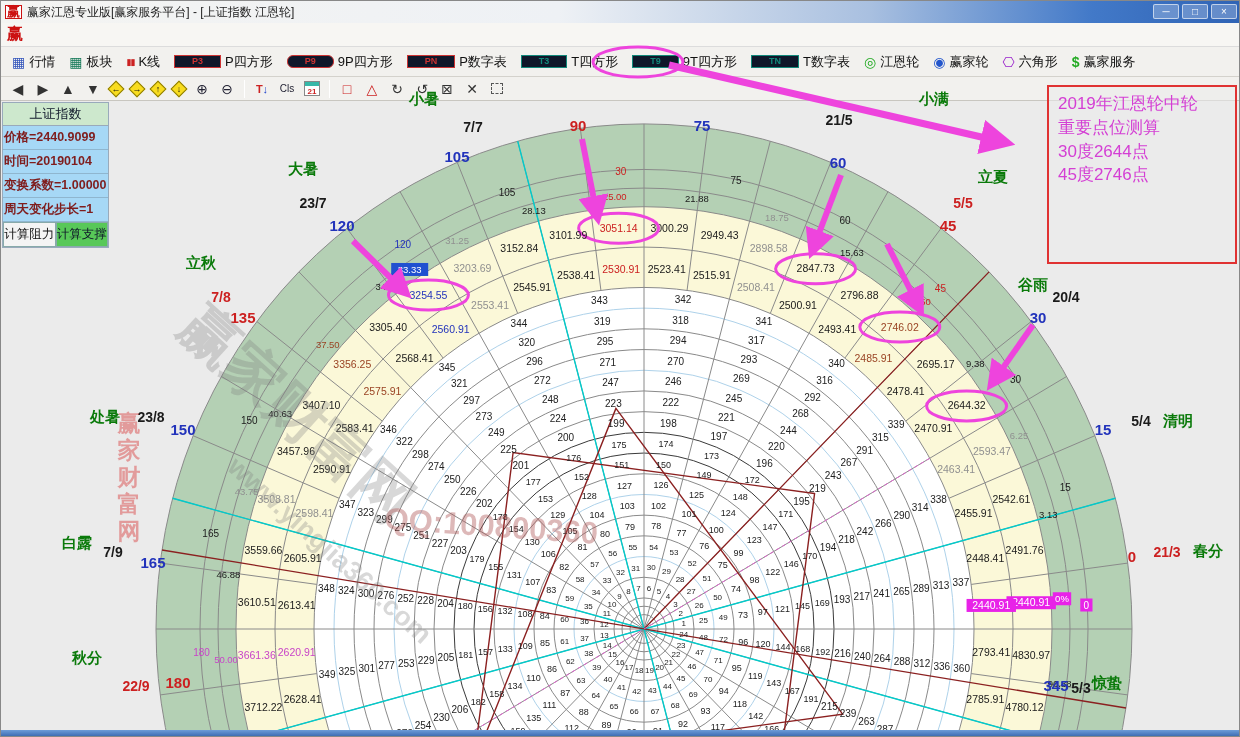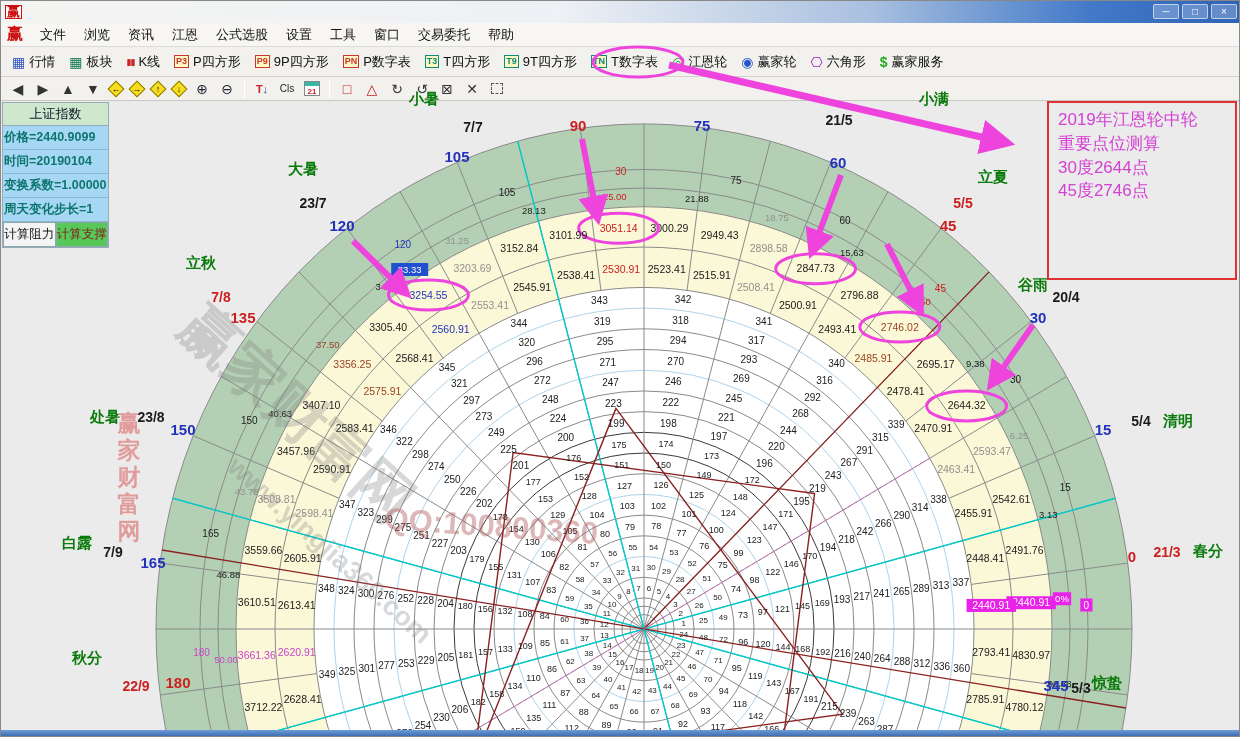--- a/index.html
+++ b/index.html
@@ -19,106 +19,95 @@
   .menubar { position:absolute; top:22px; left:0; width:1240px; height:24px; background:#f7f6f3;
     border-bottom:1px solid #dcdcdc; display:flex; align-items:center; font-size:13px; color:#111; }
   .menu-logo { color:#cc1111; font-weight:bold; font-size:16px; padding:0 8px 0 6px; }
   .menu-item { padding:2px 9px; cursor:default; }
 
   
   .toolbar1 { position:absolute; top:46px; left:0; width:1240px; height:30px; background:#f2f1ee;
     border-bottom:1px solid #d4d2cc; display:flex; align-items:center; padding-left:4px; font-size:13px; color:#111; }
   .tb-item { display:inline-flex; align-items:center; gap:4px; padding:0 7px; height:24px; }
   .tb-glyph { font-size:14px; line-height:14px; }
-  .tb-box { font-size:9px; font-weight:bold; border:1px solid; padding:0 1px; line-height:11px; background:#fef9c3; }
+  .tb-box { font-size:9px; font-weight:bold; border:1px solid; padding:0 17px; line-height:11px; background:#0f172a; }
   .toolbar2 { position:absolute; top:76px; left:0; width:1240px; height:24px; background:#f2f1ee;
     border-bottom:1px solid #c8c6c0; display:flex; align-items:center; gap:1px; padding-left:5px; }
   .tb2-btn { width:24px; height:20px; display:inline-flex; align-items:center; justify-content:center; font-size:14px; }
   .tb2-sep { width:1px; height:18px; background:#c0beb8; margin:0 4px; border-right:1px solid #fff; }
   .diamond { position:relative; width:20px; height:20px; display:inline-flex; align-items:center; justify-content:center; }
   .diamond .dshape { position:absolute; width:12px; height:12px; background:#f8dc1e; border:1px solid #8a7a00; transform:rotate(45deg); }
   .diamond .darr { position:relative; font-size:9px; font-weight:bold; color:#111; }
   .t-arrow { font-size:11px; font-weight:bold; }
   .t-arrow .t { color:#cc2222; } .t-arrow .a { color:#2244cc; }
   .calendar { width:16px; height:15px; background:linear-gradient(#37b8a8 30%,#ffffff 30%); border:1px solid #888;
     font-size:8px; color:#cc2222; font-weight:bold; text-align:center; line-height:19px; }
   .dashed-box { width:12px; height:11px; border:1px dashed #555; }
   .cls-txt { font-size:10px; color:#223; }
 
   
   .info-panel { position:absolute; top:101px; left:1px; width:107px; z-index:10; font-size:12px; border:1px solid #9ab; background:#fff; }
   .ip-header { background:#cde8cd; color:#0f172a; text-align:center; font-size:13px; padding:2px 0; border-bottom:1px solid #9ab; }
-  .ip-row { background:#a6d8f6; color:#0f766e; font-weight:bold; font-size:12.5px; padding:3px 1px; white-space:nowrap; overflow:hidden; border-bottom:1px solid #8fb6cf; }
+  .ip-row { background:#a6d8f6; color:#7f1d1d; font-weight:bold; font-size:12.5px; padding:3px 1px; white-space:nowrap; overflow:hidden; border-bottom:1px solid #8fb6cf; }
   .ip-btns { display:flex; }
   .ip-btn { flex:1; text-align:center; font-size:12.5px; padding:3px 0; border:1px solid #8aa; white-space:nowrap; }
   .ip-btn.resist { background:#f4f4f4; color:#111;text-align:center; }
-  .ip-btn.support { background:#58c858; color:#7f1d1d; }
+  .ip-btn.support { background:#58c858; color:#0f172a; }
 
   
   .chart-area { position:absolute; top:100px; left:0; width:1240px; height:629px; background:#ebebeb; }
   svg.overlay { position:absolute; top:0; left:0; z-index:9; pointer-events:none; }
 
   
-  .red-box { position:absolute; left:1046px; top:100px; width:190px; height:179px; border:2px solid #e03232;
+  .red-box { position:absolute; left:1046px; top:84px; width:190px; height:179px; border:2px solid #e03232;
     z-index:8; padding:5px 9px; font-size:17px; line-height:1.4; font-weight:500; background:rgba(235,235,235,.55); }
   .red-box div { white-space:nowrap; }
 
   
   .bottom-strip { position:absolute; left:0; top:729px; width:1240px; height:8px;
     background:linear-gradient(#6d9cd8,#2f5fa8); z-index:11; }
 </style>
 </head>
 <body>
 
 <div class="window">
 
   <div class="titlebar">
     <span class="title-logo">赢</span>
+    <span>赢家江恩专业版[赢家服务平台] - [上证指数 江恩轮]</span>
     <span class="win-controls" id="win-controls">
         <span class="win-btn">─</span>
         <span class="win-btn">□</span>
         <span class="win-btn">×</span>
       </span>
   </div>
 
   <div class="menubar">
     <span class="menu-logo">赢</span>
-    <span id="menu-items" style="display:flex">
-        <span class="menu-item">文件</span>
-        <span class="menu-item">浏览</span>
-        <span class="menu-item">资讯</span>
-        <span class="menu-item">江恩</span>
-        <span class="menu-item">公式选股</span>
-        <span class="menu-item">设置</span>
-        <span class="menu-item">工具</span>
-        <span class="menu-item">窗口</span>
-        <span class="menu-item">交易委托</span>
-        <span class="menu-item">帮助</span>
-      </span>
   </div>
 
   <div class="toolbar1" id="toolbar1">
       <span class="tb-item">
         <span class="tb-glyph" style="color: rgb(51, 85, 187);">▦</span>
         <span>行情</span>
       </span>
       <span class="tb-item">
         <span class="tb-glyph" style="color: rgb(17, 119, 85);">▦</span>
         <span>板块</span>
       </span>
       <span class="tb-item">
         <span class="tb-glyph" style="color: rgb(204, 34, 34); font-size: 9px; letter-spacing: -1px;">▮▮</span>
         <span>K线</span>
       </span>
       <span class="tb-item">
         <span class="tb-box" style="color: rgb(204, 51, 51); border-color: rgb(204, 51, 51);">P3</span>
         <span>P四方形</span>
       </span>
       <span class="tb-item">
-        <span class="tb-box" style="color: rgb(204, 51, 51); border-color: rgb(204, 51, 51);">P9</span>
+        <span class="tb-box" style="color: rgb(204, 51, 51); border-color: rgb(204, 51, 51); border-radius: 6px;">P9</span>
         <span>9P四方形</span>
       </span>
       <span class="tb-item">
         <span class="tb-box" style="color: rgb(204, 51, 51); border-color: rgb(204, 51, 51);">PN</span>
         <span>P数字表</span>
       </span>
       <span class="tb-item">
         <span class="tb-box" style="color: rgb(17, 137, 123); border-color: rgb(17, 137, 123); text-align: right;">T3</span>
         <span>T四方形</span>
       </span>

